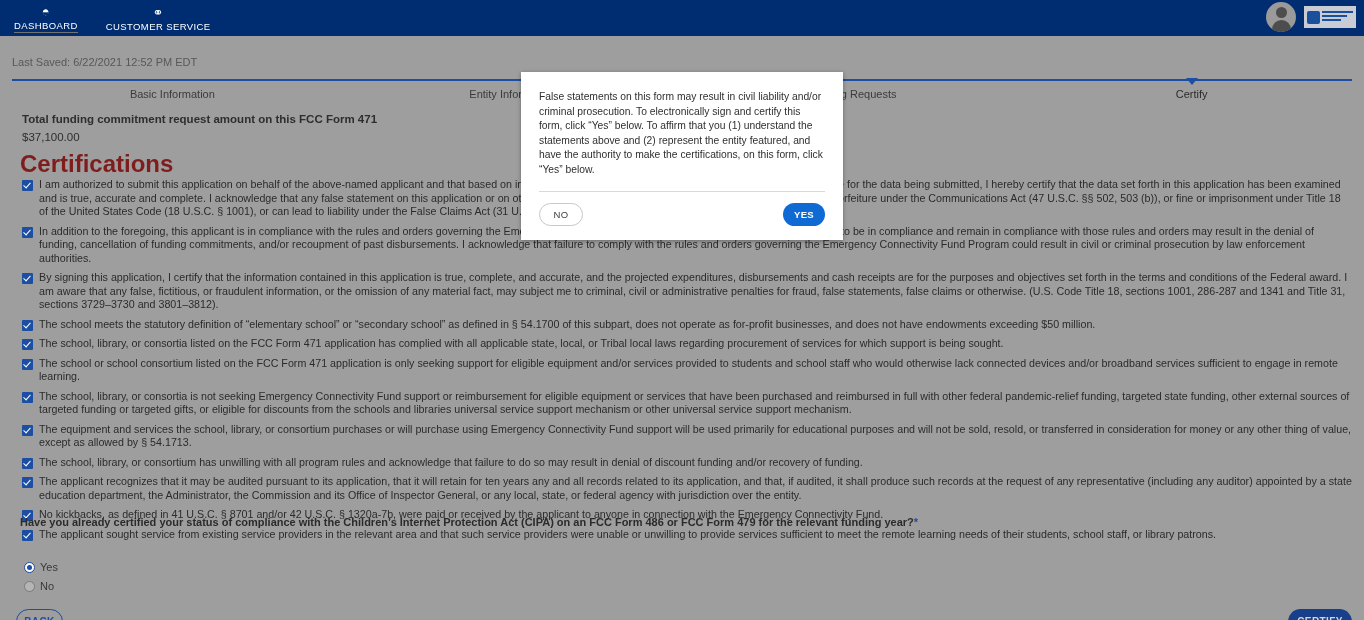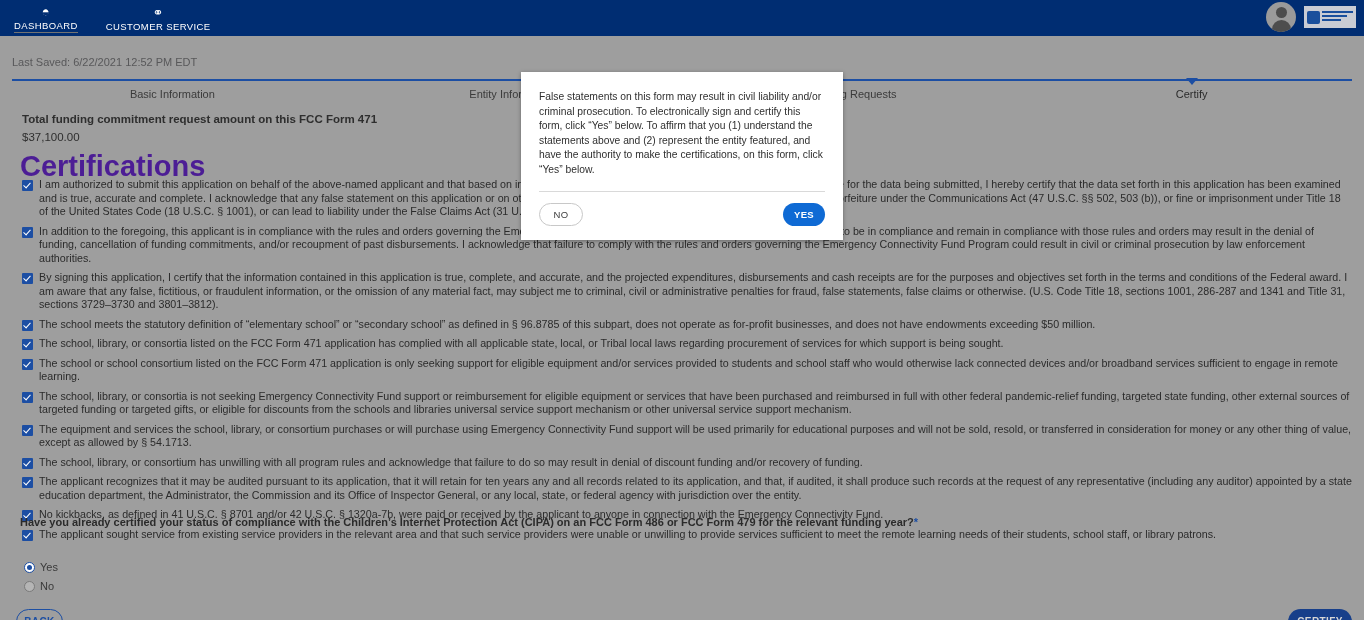--- a/index.html
+++ b/index.html
@@ -134,22 +134,22 @@
     font-size: 11.5px; font-weight: bold; color: #2e2e2e;
   }
   .total-value {
     position: absolute; top: 95px; left: 22px;
     font-size: 11.5px; color: #2e2e2e;
   }
 
   
   .cert-heading {
     position: absolute; top: 114px; left: 20px;
-    font-size: 29px; font-weight: bold;
-    color: #4c1d95;
+    font-size: 24px; font-weight: bold;
+    color: #7f1d1d;
   }
 
   
   .cert-list {
     position: absolute; top: 142px; left: 22px;
     width: 1330px;
   }
   .cert-row {
     display: flex;
     align-items: flex-start;
@@ -336,21 +336,21 @@
     <div class="cert-row">
       <span class="cbox"></span>
       <span class="cert-text">In addition to the foregoing, this applicant is in compliance with the rules and orders governing the Emergency Connectivity Fund Program, and I acknowledge that failure to be in compliance and remain in compliance with those rules and orders may result in the denial of funding, cancellation of funding commitments, and/or recoupment of past disbursements. I acknowledge that failure to comply with the rules and orders governing the Emergency Connectivity Fund Program could result in civil or criminal prosecution by law enforcement authorities.</span>
     </div>
     <div class="cert-row">
       <span class="cbox"></span>
       <span class="cert-text">By signing this application, I certify that the information contained in this application is true, complete, and accurate, and the projected expenditures, disbursements and cash receipts are for the purposes and objectives set forth in the terms and conditions of the Federal award. I am aware that any false, fictitious, or fraudulent information, or the omission of any material fact, may subject me to criminal, civil or administrative penalties for fraud, false statements, false claims or otherwise. (U.S. Code Title 18, sections 1001, 286-287 and 1341 and Title 31, sections 3729–3730 and 3801–3812).</span>
     </div>
     <div class="cert-row">
       <span class="cbox"></span>
-      <span class="cert-text">The school meets the statutory definition of “elementary school” or “secondary school” as defined in § 96.8785 of this subpart, does not operate as for-profit businesses, and does not have endowments exceeding $50 million.</span>
+      <span class="cert-text">The school meets the statutory definition of “elementary school” or “secondary school” as defined in § 54.1700 of this subpart, does not operate as for-profit businesses, and does not have endowments exceeding $50 million.</span>
     </div>
     <div class="cert-row">
       <span class="cbox"></span>
       <span class="cert-text">The school, library, or consortia listed on the FCC Form 471 application has complied with all applicable state, local, or Tribal local laws regarding procurement of services for which support is being sought.</span>
     </div>
     <div class="cert-row">
       <span class="cbox"></span>
       <span class="cert-text">The school or school consortium listed on the FCC Form 471 application is only seeking support for eligible equipment and/or services provided to students and school staff who would otherwise lack connected devices and/or broadband services sufficient to engage in remote learning.</span>
     </div>
     <div class="cert-row">

